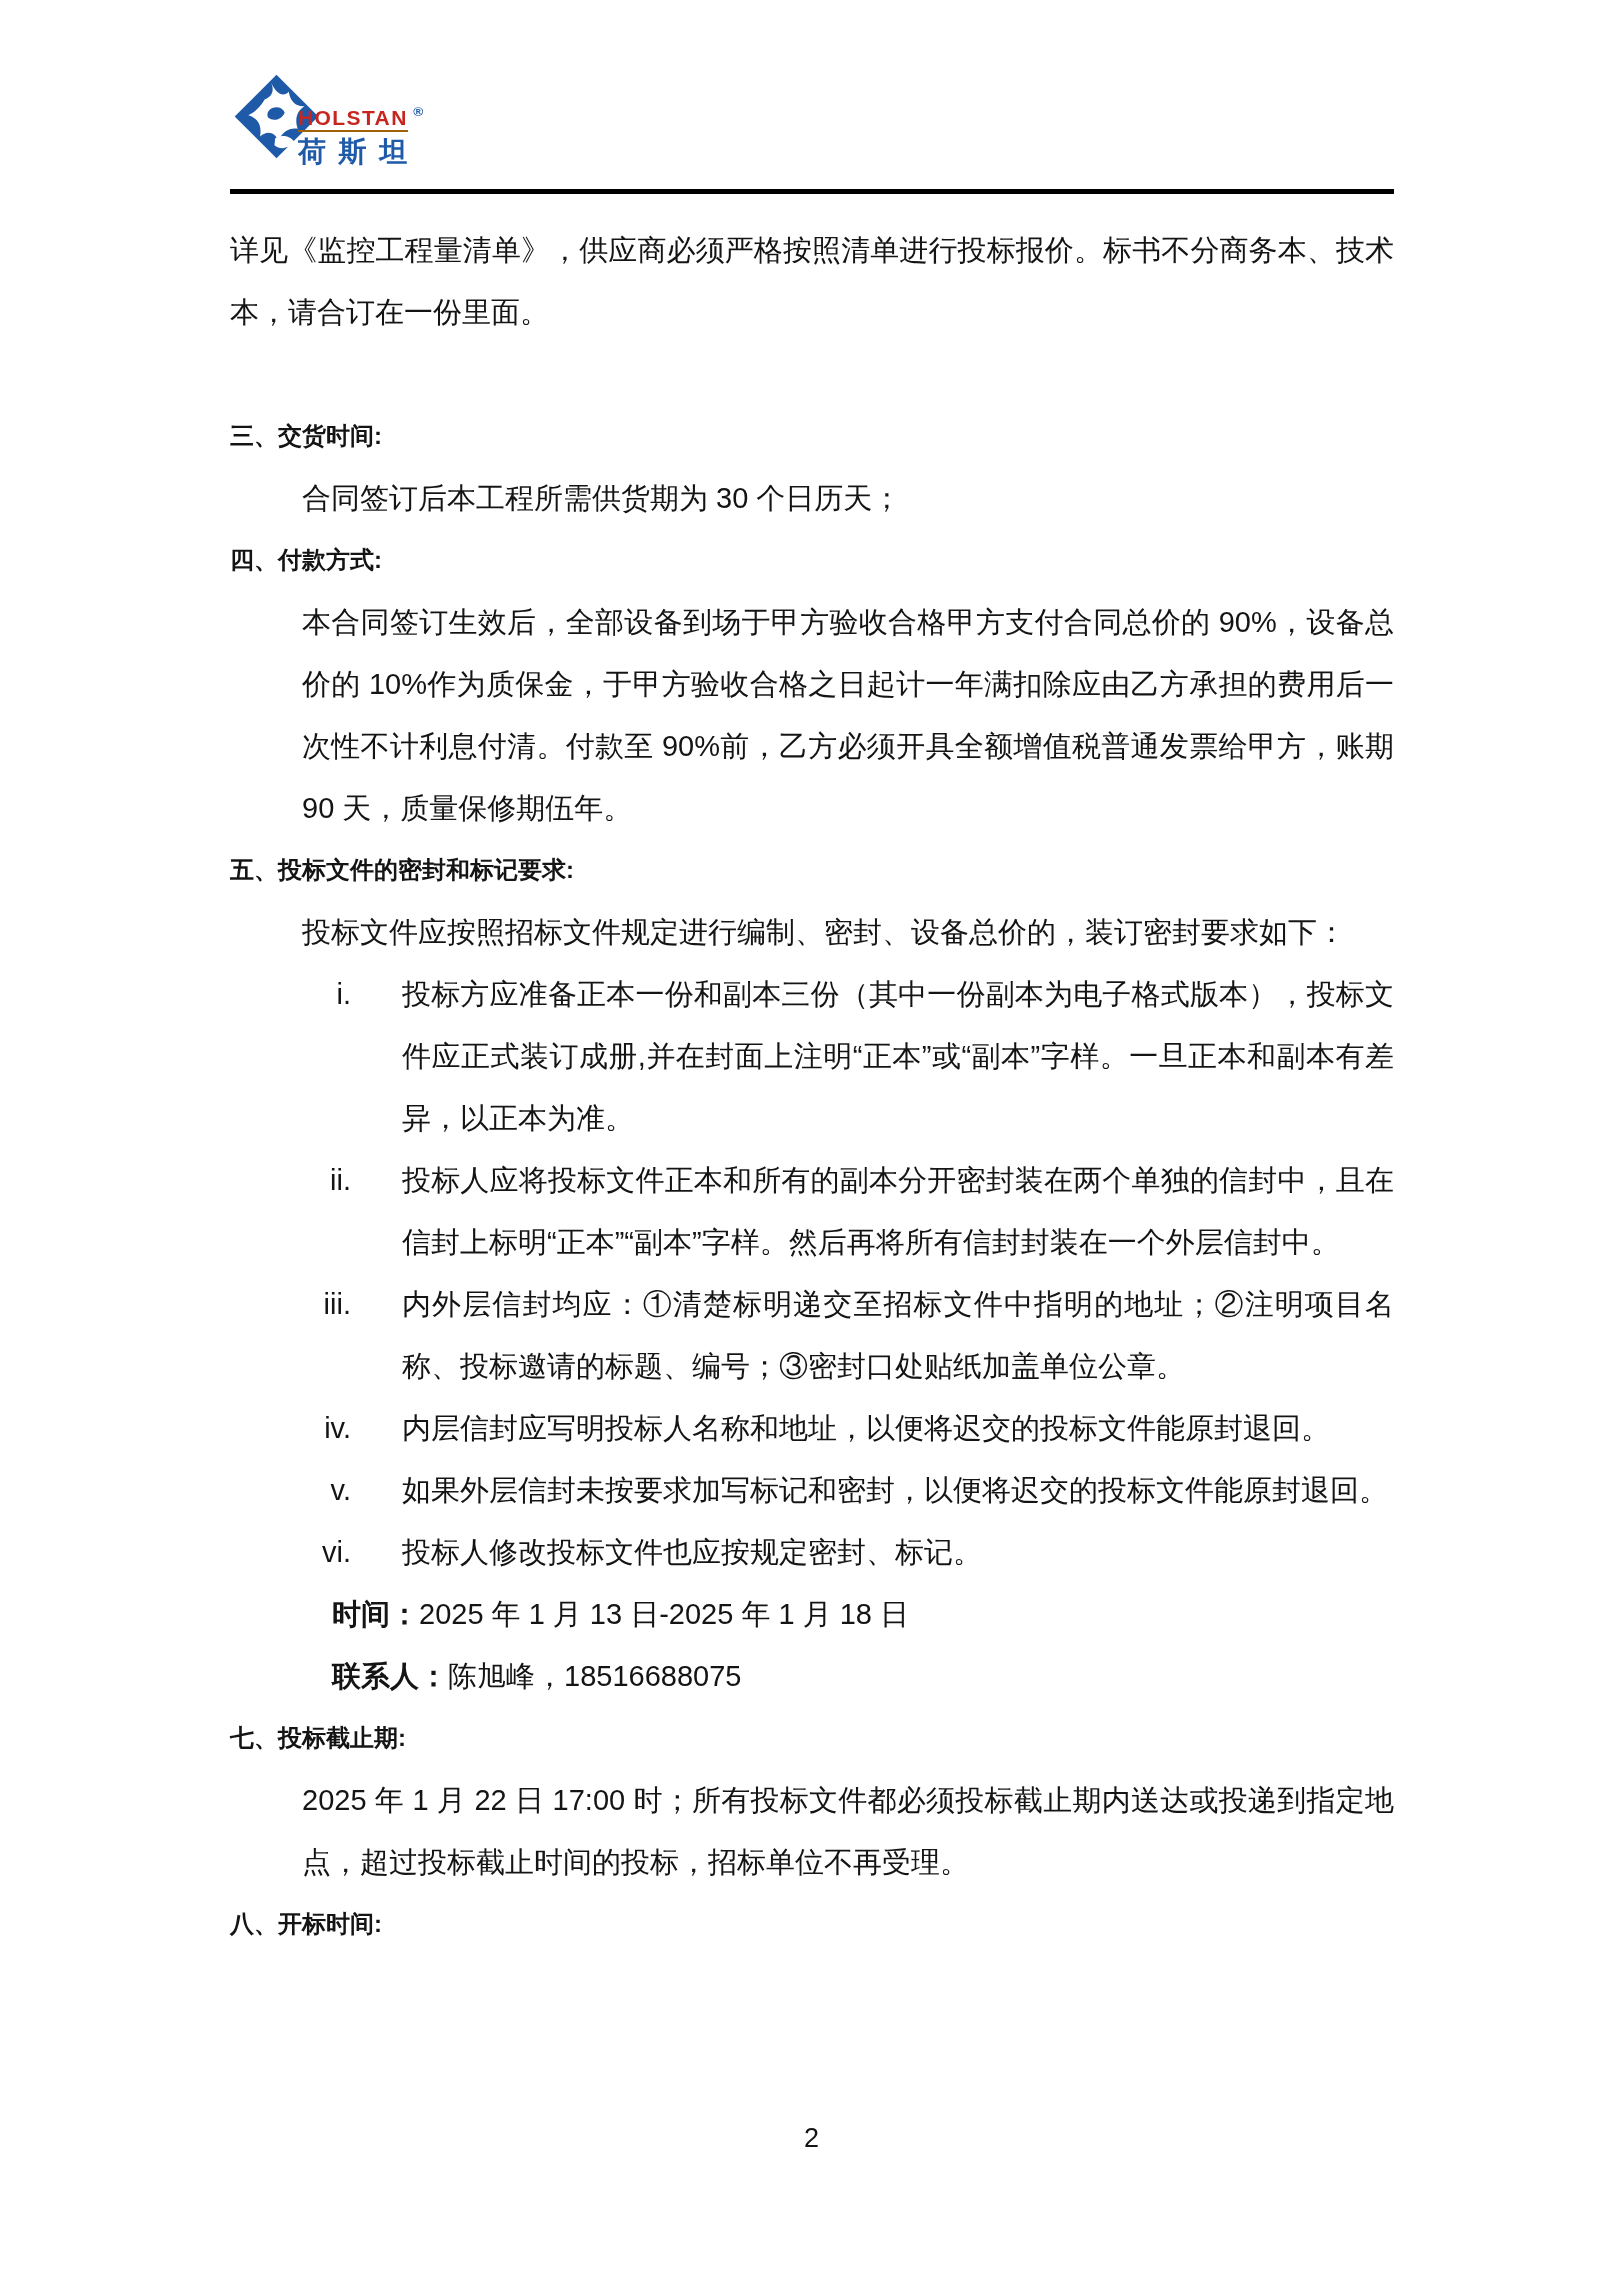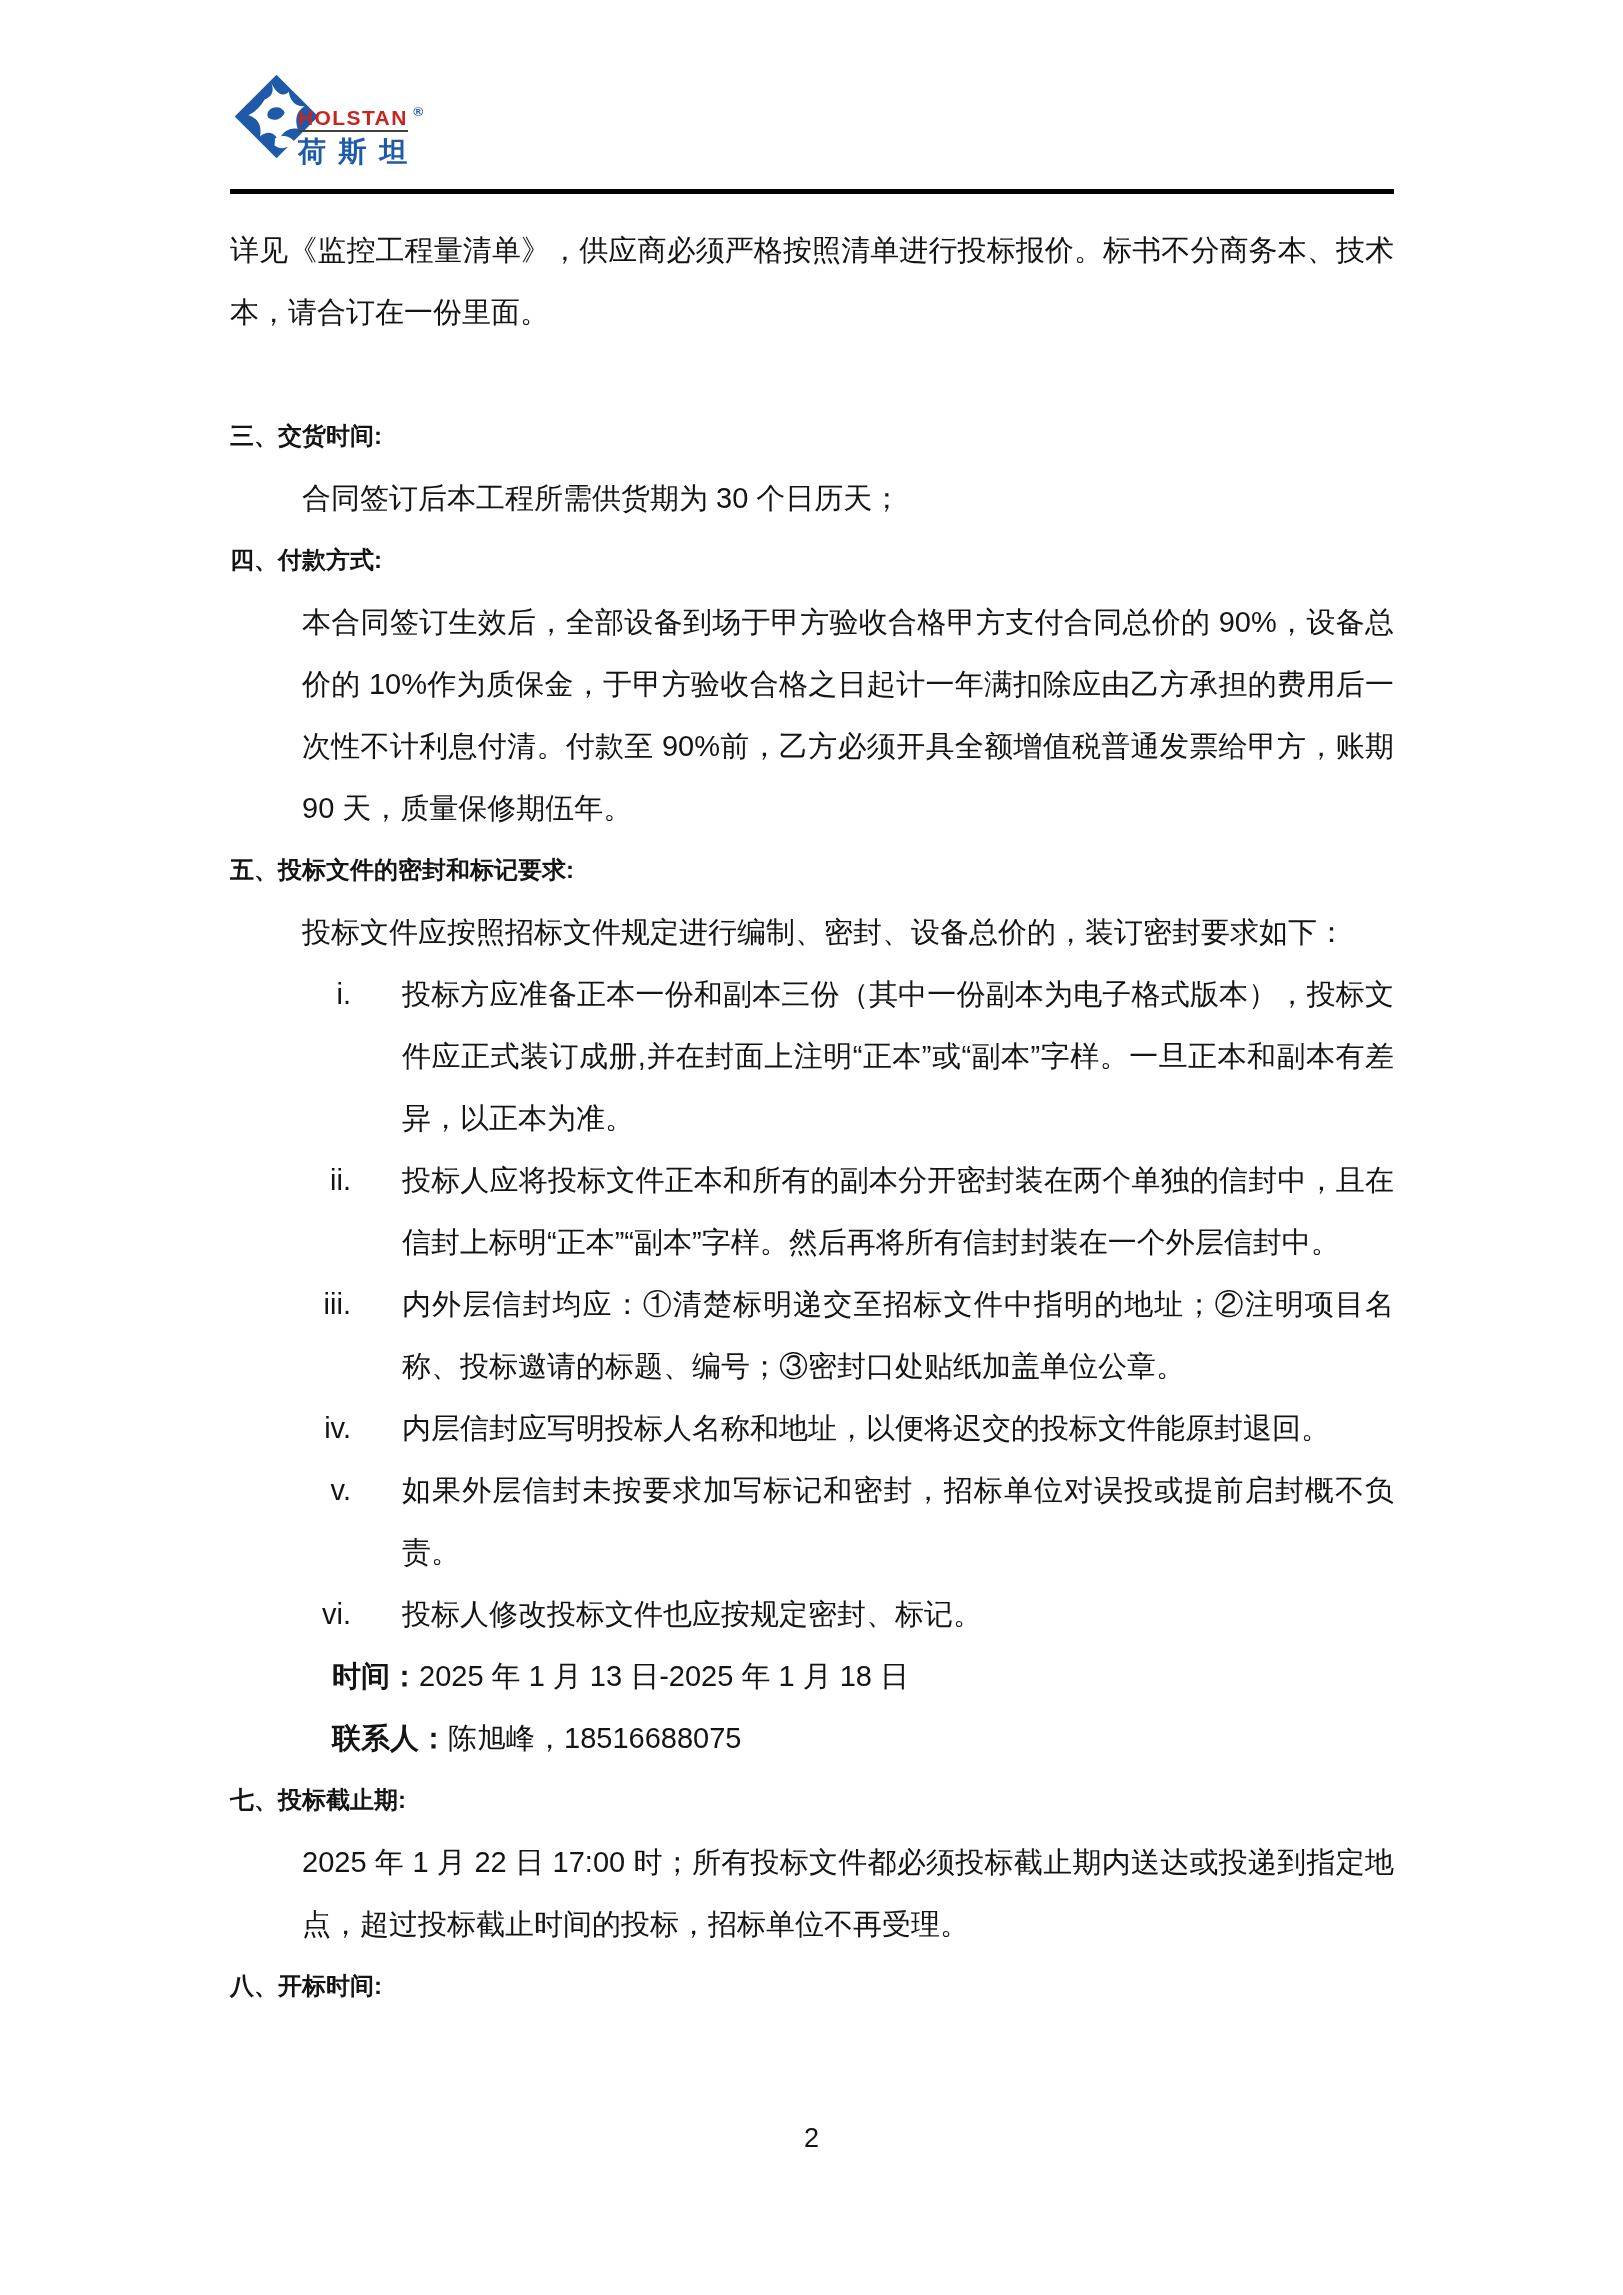--- a/index.html
+++ b/index.html
@@ -14,21 +14,21 @@
   }
 
   
   .logo { position: absolute; left: 230px; top: 65px; width: 245px; height: 102px; }
   .logo-mark { position: absolute; left: 4.1px; top: 8.9px; width: 85px; height: 85px; display: block; }
   .logo-mark svg { width: 100%; height: 100%; display: block; }
   .logo-text { position: absolute; left: 68px; top: 41px; }
   .brand-row { white-space: nowrap; }
   .brand {
     font-size: 21px; font-weight: bold; color: #c7251d;
-    letter-spacing: 1.4px; border-bottom: 2px solid #404040; padding-bottom: 1.4px;
+    letter-spacing: 1.4px; border-bottom: 2px solid #a16207; padding-bottom: 1.4px;
   }
   .reg { font-size: 13.6px; color: #1e5aa8; position: relative; top: -9.5px; margin-left: 5.5px; font-weight: bold; }
   .brand-cn { margin-top: 2.7px; font-size: 28px; font-weight: bold; color: #1e5aa8; letter-spacing: 0.45em; white-space: nowrap; }
 
   
   .rule { position: absolute; left: 230px; top: 189px; width: 1164px; height: 4.8px; background: #000000; }
 
   
   .content {
     position: absolute; left: 230px; top: 219px; width: 1164px;
@@ -101,21 +101,21 @@
     <div class="li">
       <span class="num">iii.</span>
       <div class="litext">内外层信封均应：①清楚标明递交至招标文件中指明的地址；②注明项目名称、投标邀请的标题、编号；③密封口处贴纸加盖单位公章。</div>
     </div>
     <div class="li">
       <span class="num">iv.</span>
       <div class="litext">内层信封应写明投标人名称和地址，以便将迟交的投标文件能原封退回。</div>
     </div>
     <div class="li">
       <span class="num">v.</span>
-      <div class="litext">如果外层信封未按要求加写标记和密封，招标单位对误投或提前启封概不负责。</div>
+      <div class="litext">如果外层信封未按要求加写标记和密封，以便将迟交的投标文件能原封退回。</div>
     </div>
     <div class="li">
       <span class="num">vi.</span>
       <div class="litext">投标人修改投标文件也应按规定密封、标记。</div>
     </div>
 
     <p class="para kv">
       <span class="kvlabel">时间：</span><span>2025 年 1 月 13 日-2025 年 1 月 18 日</span>
     </p>
     <p class="para kv">

